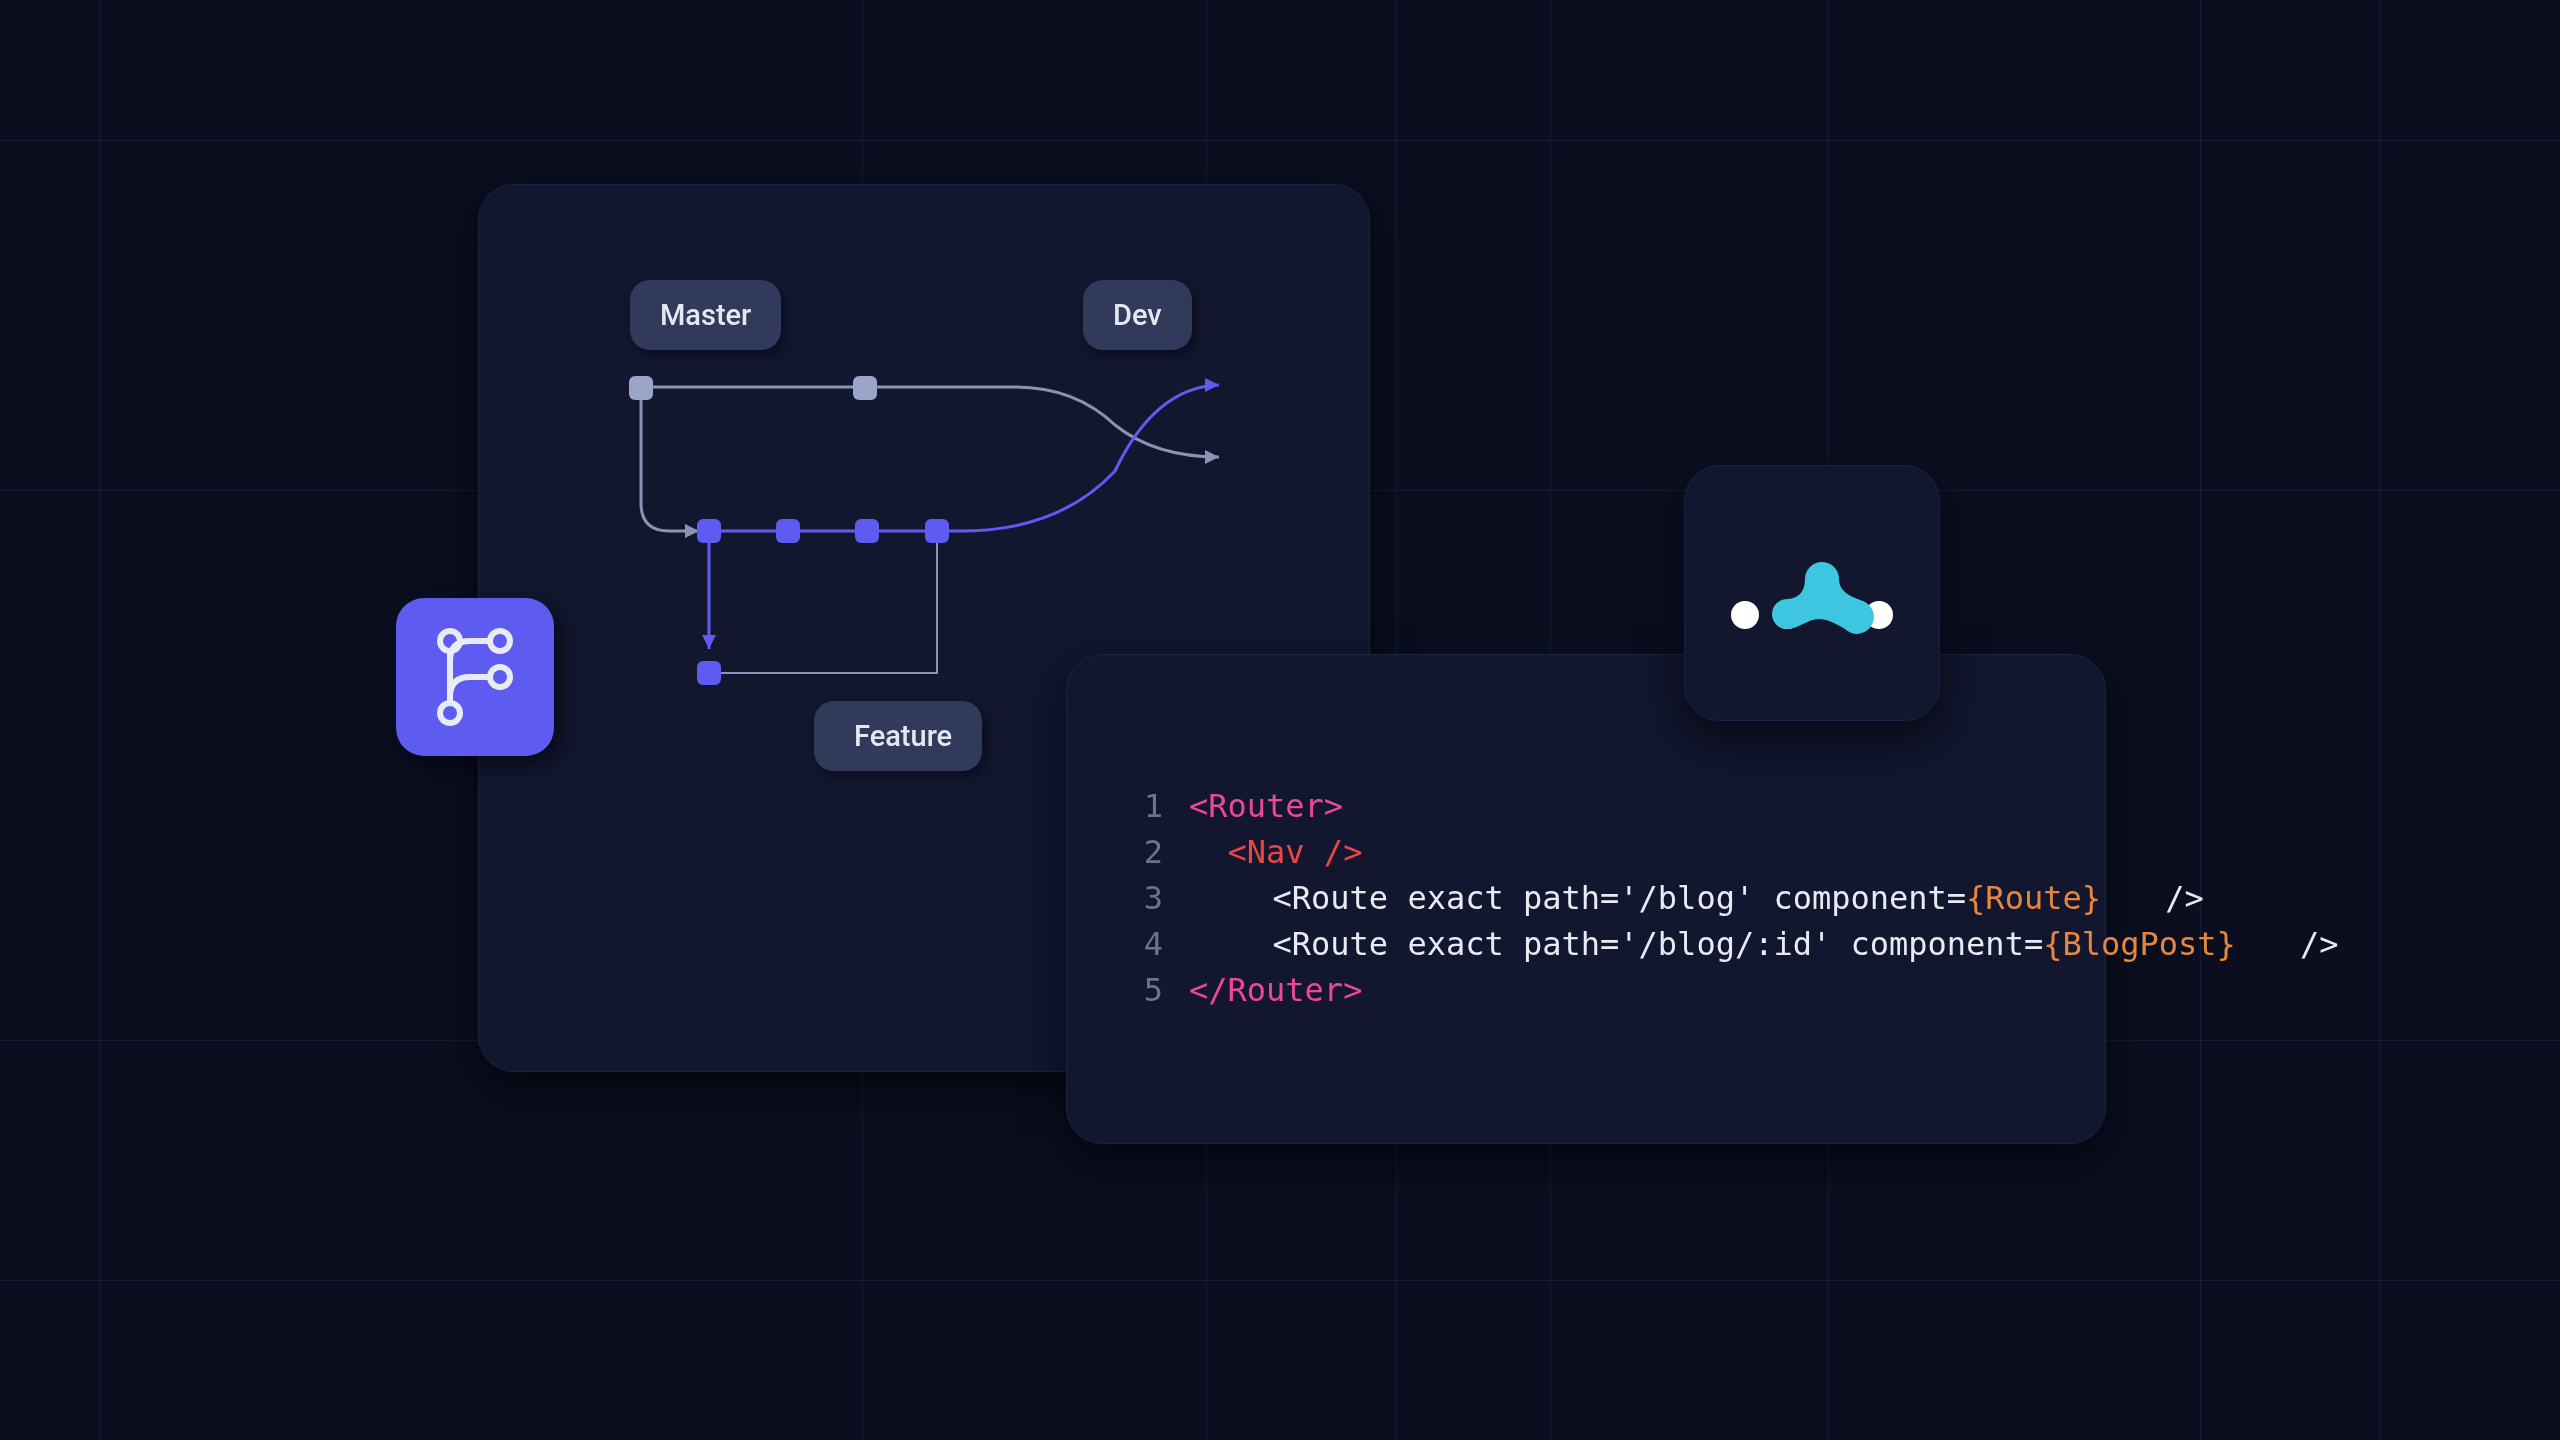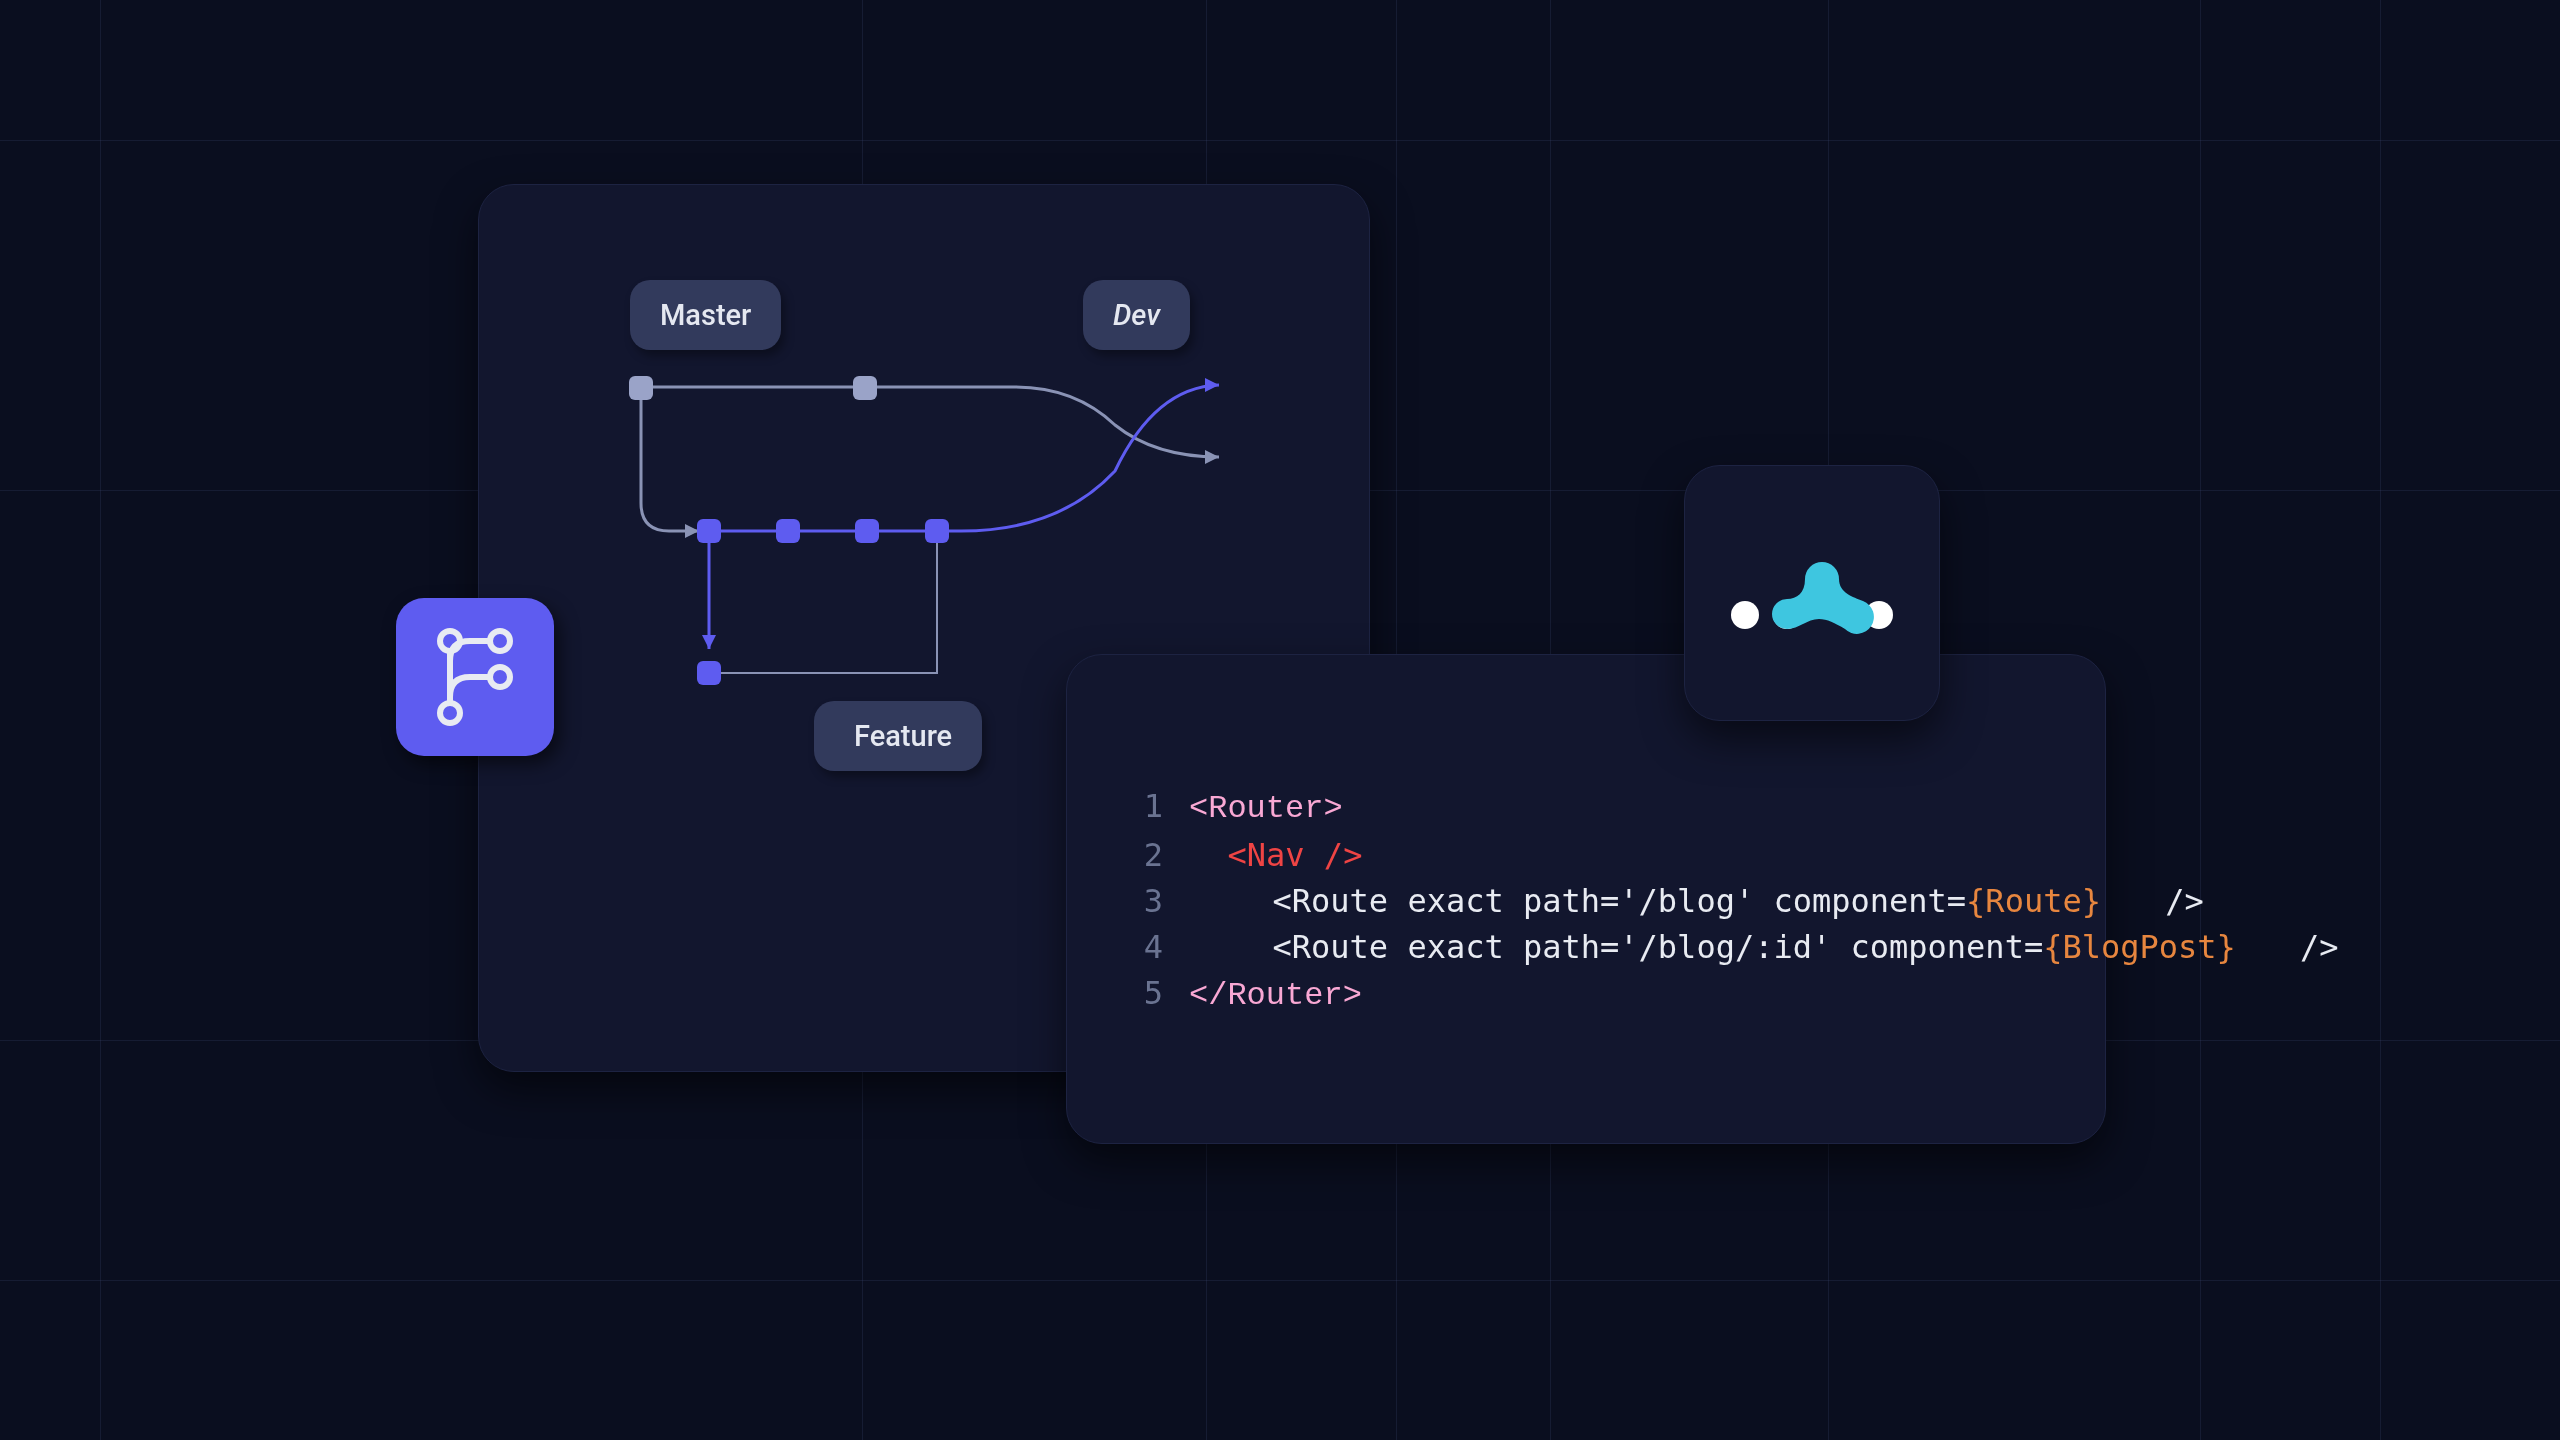--- a/index.html
+++ b/index.html
@@ -109,21 +109,21 @@
   }
   .code-row { display: flex; align-items: baseline; margin-bottom: 0px; }
   .ln {
     width: 52px;
     text-align: right;
     color: #6a7391;
     font-weight: 500;
     margin-right: 26px;
   }
   .code { white-space: pre; }
-  .c-pink  { color: #f9a8d4; font-family: Liberation Mono, monospace; }
+  .c-pink  { color: #ec4899; }
   .c-green { color: #ef4444; }
   .c-white { color: #e8ebf2; margin-left: 45px; }
   .c-orange{ color: #e7863f; }
 
 </style>
 </head>
 <body>
 
 <div class="bg-grid">
   <div class="vline" style="left:100px"></div>
@@ -136,21 +136,21 @@
   <div class="vline" style="left:2380px"></div>
   <div class="hline" style="top:140px"></div>
   <div class="hline" style="top:490px"></div>
   <div class="hline" style="top:1040px"></div>
   <div class="hline" style="top:1280px"></div>
 </div>
 
 <div class="card git-card">
 
   <div class="branch-chip" style="left:151px; top:95px;">Master</div>
-  <div class="branch-chip" style="left:604px; top:95px;font-style:italic;">Dev</div>
+  <div class="branch-chip" style="left:604px; top:95px;">Dev</div>
   <div class="branch-chip" style="left:335px; top:516px;padding-left:40px;">Feature</div>
 
   <svg width="892" height="694" style="position:absolute; left:0; top:0; overflow:visible">
 
     <path d="M162 202 L536 202 Q596 202 636 240 Q676 272 740 272" fill="none" stroke="#8a93b5" stroke-width="3"></path>
     <polygon points="740,272 726,265 726,279" fill="#8a93b5"></polygon>
 
     <path d="M482 346 Q580 346 636 286 Q676 202 740 200" fill="none" stroke="#5e5cf0" stroke-width="3"></path>
     <polygon points="740,200 726,193 726,207" fill="#5e5cf0"></polygon>
 

